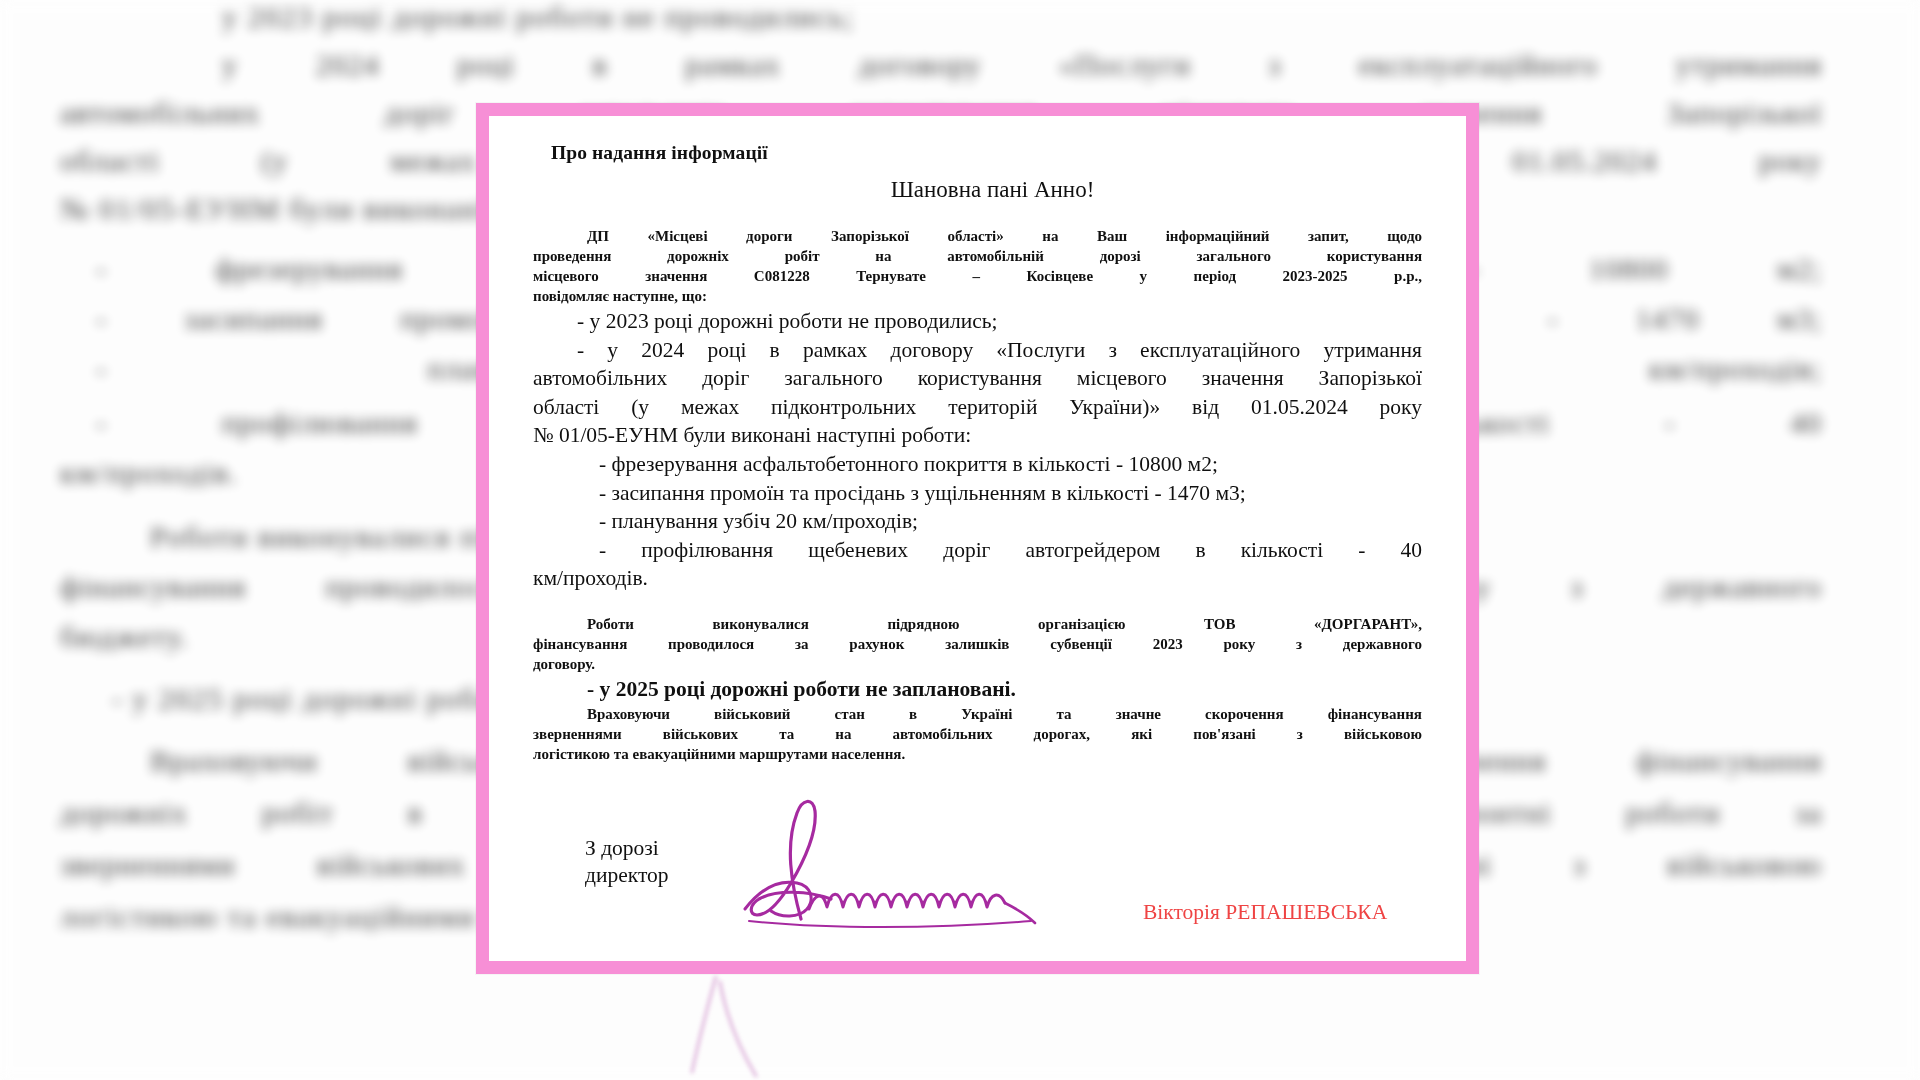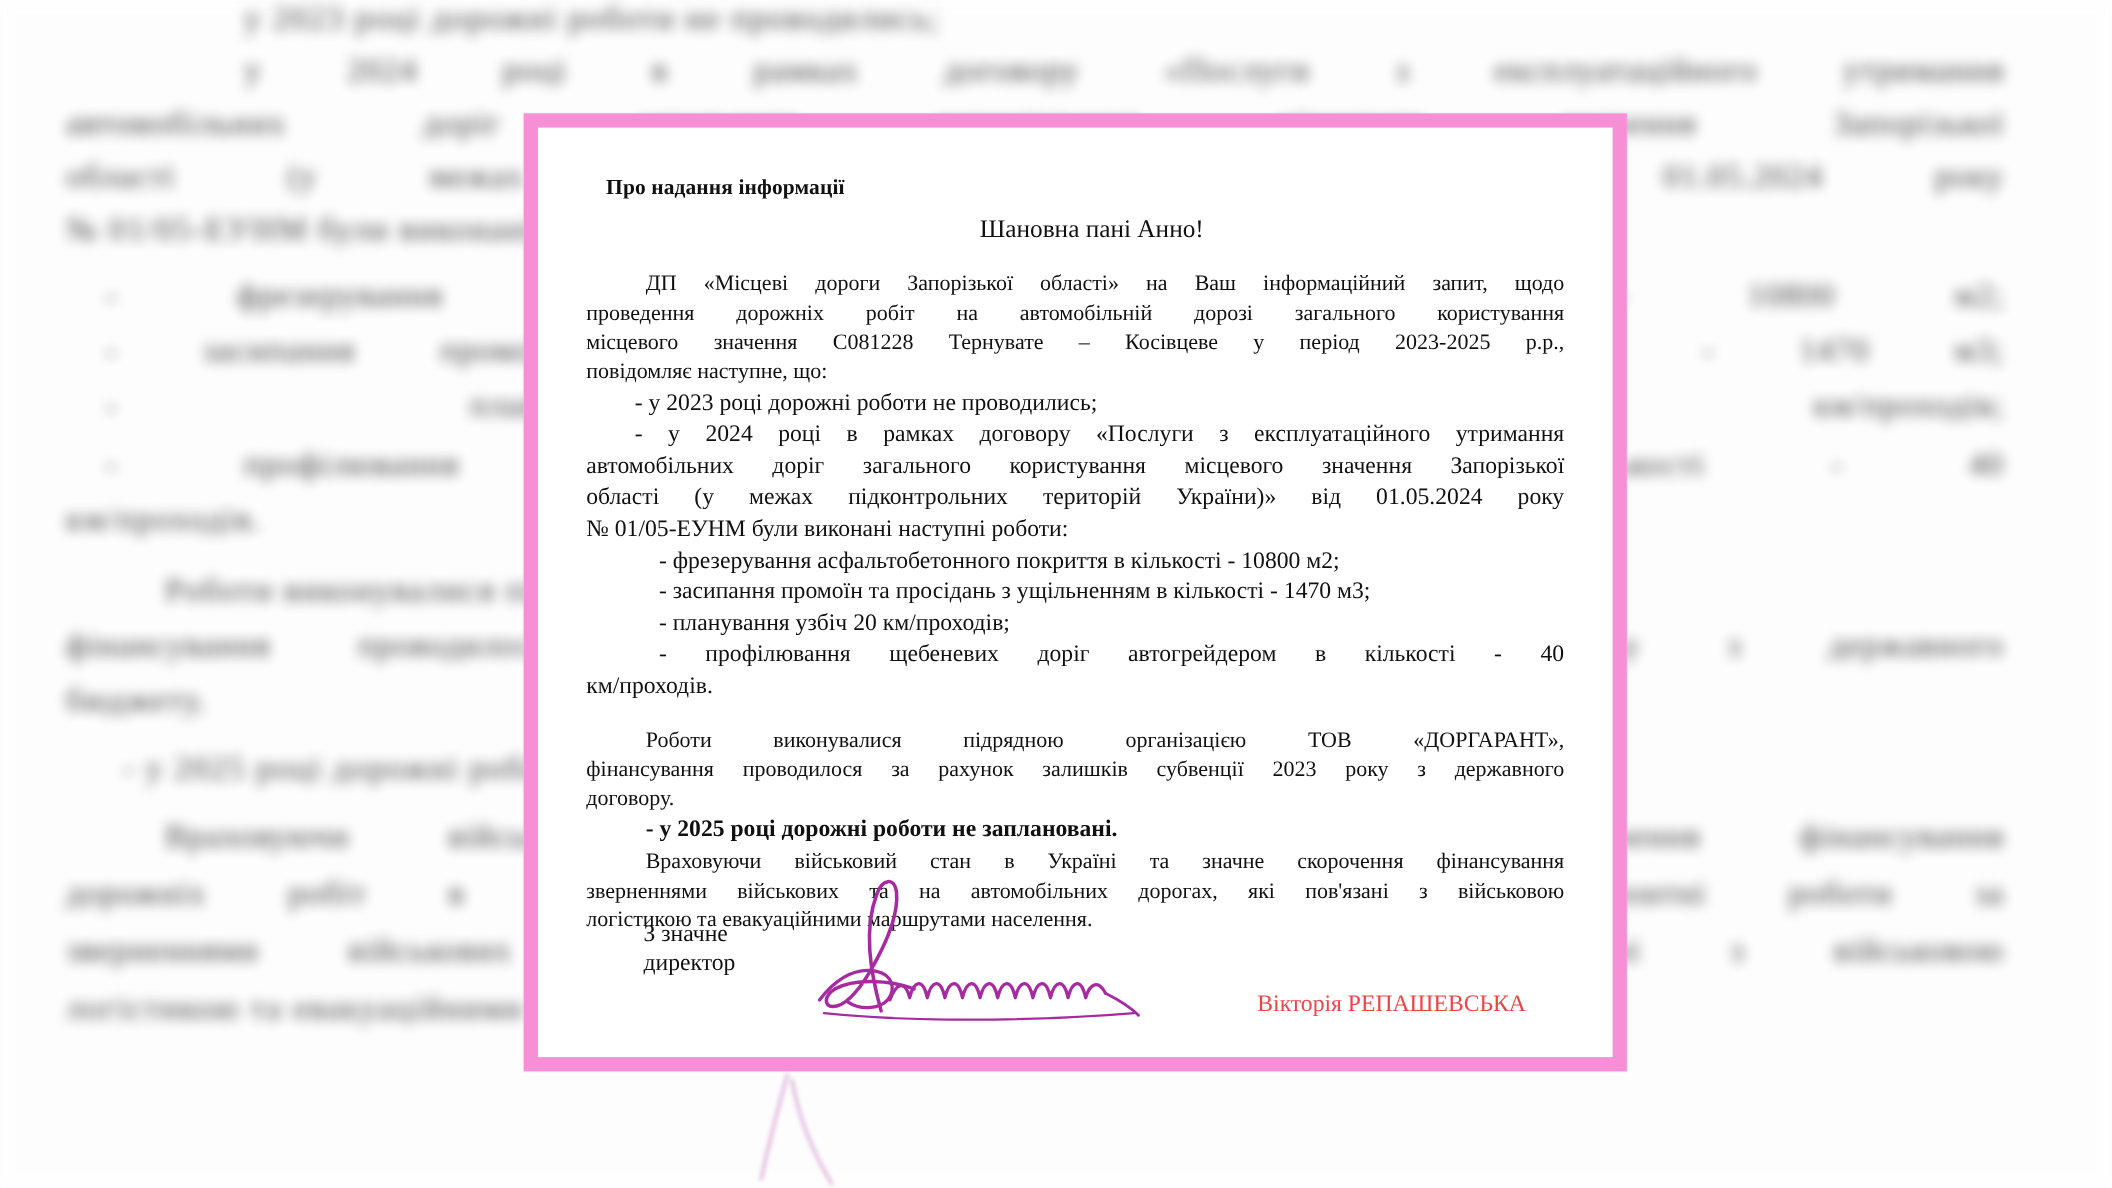--- a/index.html
+++ b/index.html
@@ -60,21 +60,21 @@
     border: 13px solid #f78fd6;
     box-sizing: border-box;
     box-shadow: 0 0 0 1px rgba(0,0,0,0.03);
     overflow: hidden;
   }
 
   #letter {
     position: relative;
     width: 100%;
     height: 100%;
-    padding: 32px 44px 0 44px;
+    padding: 14px 44px 0 44px;
     box-sizing: border-box;
     color: #101010;
     font-size: 21.5px;
     line-height: 1.30;
   }
 
   .subject {
     font-weight: bold;
     font-size: 19.5px;
     margin: 10px 0 0 18px;
@@ -86,22 +86,23 @@
     font-size: 23px;
     margin-top: 10px;
     margin-left: 30px;
   }
 
   .para {
     text-align: justify;
     text-align-last: left;
     margin-top: 22px;
     text-indent: 54px;
-    font-size: 20px;
+    font-size: 15px;
     line-height: 1.33;
+    font-weight: bold;
   }
   .para.tight { margin-top: 0; }
 
   .para-just {
     text-align: justify;
     text-align-last: justify;
   }
 
   .bullet {
     text-align: justify;
@@ -231,21 +232,21 @@
 
       <div class="work-item" style="text-indent:54px;font-weight:bold;">- у 2025 році дорожні роботи не заплановані.</div>
 
       <div class="para para-just" style="text-indent:54px; margin-top:2px;">Враховуючи військовий стан в Україні та значне скорочення фінансування</div>
       <div class="para tight para-just no-indent">зверненнями  військових  та  на  автомобільних  дорогах,  які  пов'язані  з  військовою</div>
       <div class="para tight no-indent">логістикою  та евакуаційними маршрутами населення.</div>
 
       <div id="sign-block">
 
         <div id="sign-label">
-          <div>З значне</div>
+          <div>З дорозі</div>
           <div>директор</div>
         </div>
 
         <svg id="sign-svg" width="420" height="150" viewBox="0 0 420 150">
           <g stroke="#a62aa0" fill="none" stroke-linecap="round" stroke-linejoin="round">
 
             <path d="M96 132 C 86 96, 80 58, 92 26 C 97 12, 108 10, 110 24
                      C 112 44, 100 72, 86 96 C 74 116, 62 128, 52 128
                      C 44 128, 44 118, 54 112 C 72 102, 104 104, 126 112" stroke-width="3.2"></path>
 

